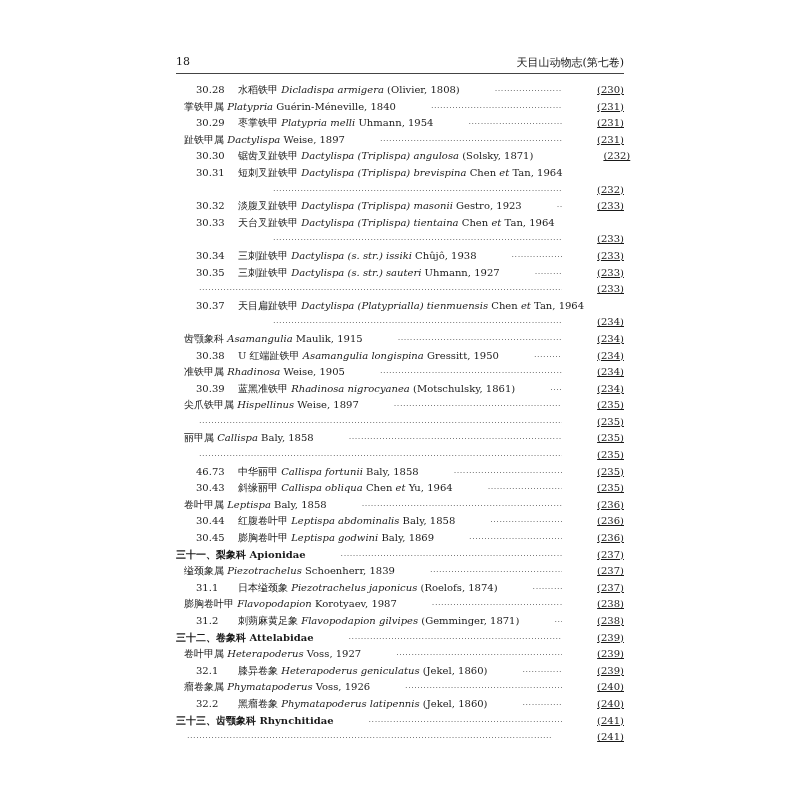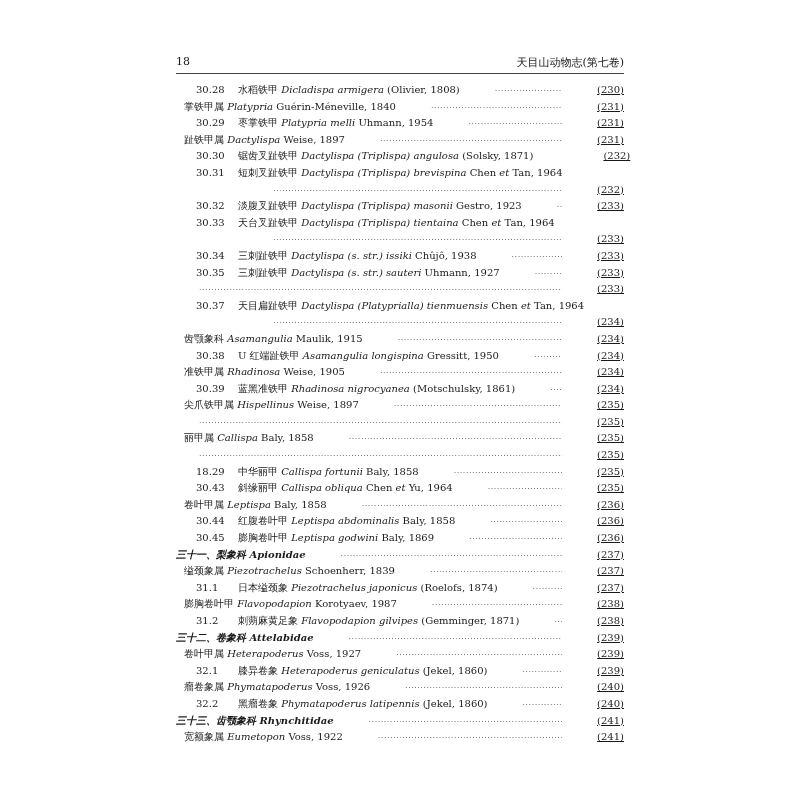--- a/index.html
+++ b/index.html
@@ -13,21 +13,21 @@
   .row { position:relative; height:16.6px; line-height:16.6px; font-size:10px; white-space:nowrap; display:flex; align-items:baseline;gap:32px; }
   .row .txt { flex:0 0 auto; }
   .row .dots { flex:1 1 auto; overflow:hidden; margin:0 3px; color:#333; letter-spacing:0.5px; font-size:8px; }
   .row .dots::before { content:"························································································································"; }
   .row .pg { flex:0 0 auto;text-decoration:underline; }
   .lvl0 { padding-left:0; }
   .lvl1 { padding-left:8px; }
   .lvl2 { padding-left:20px; }
   .num { display:inline-block; width:42px; }
   i { font-style:italic; }
-  b { font-weight:bold;font-style:italic; }
+  b { font-weight:bold; }
   .cont { padding-left:62px; }
 </style>
 </head>
 <body>
 
 <div class="page-header">
   <span class="page-num">18</span>
   <span class="running-title">天目山动物志(第七卷)</span>
 </div>
 <div class="rule"></div>
@@ -133,21 +133,21 @@
     <div class="row lvl1">
       <span class="txt"><span>丽甲属 </span><i>Callispa</i><span> Baly, 1858</span></span>
       <span class="dots"></span>
       <span class="pg">(235)</span>
     </div>
     <div class="row lvl2">
       <span class="dots"></span>
       <span class="pg">(235)</span>
     </div>
     <div class="row lvl2">
-      <span class="txt"><span class="num">18.29</span><span>中华丽甲 </span><i>Callispa fortunii</i><span> Baly, 1858</span></span>
+      <span class="txt"><span class="num">46.73</span><span>中华丽甲 </span><i>Callispa fortunii</i><span> Baly, 1858</span></span>
       <span class="dots"></span>
       <span class="pg">(235)</span>
     </div>
     <div class="row lvl2">
       <span class="txt"><span class="num">30.43</span><span>斜缘丽甲 </span><i>Callispa obliqua</i><span> Chen <i>et</i> Yu, 1964</span></span>
       <span class="dots"></span>
       <span class="pg">(235)</span>
     </div>
     <div class="row lvl1">
       <span class="txt"><span>卷叶甲属 </span><i>Leptispa</i><span> Baly, 1858</span></span>
@@ -213,17 +213,16 @@
       <span class="txt"><span class="num">32.2</span><span>黑瘤卷象 </span><i>Phymatapoderus latipennis</i><span> (Jekel, 1860)</span></span>
       <span class="dots"></span>
       <span class="pg">(240)</span>
     </div>
     <div class="row lvl0">
       <span class="txt"><b>三十三、齿颚象科</b><b> Rhynchitidae</b></span>
       <span class="dots"></span>
       <span class="pg">(241)</span>
     </div>
     <div class="row lvl1">
-      <span class="txt"><span>宽额象属 </span><i>Eumetopon</i><span> Voss, 1922</span></span>
       <span class="dots"></span>
       <span class="pg">(241)</span>
     </div>
   </div>
 
 </body></html>

